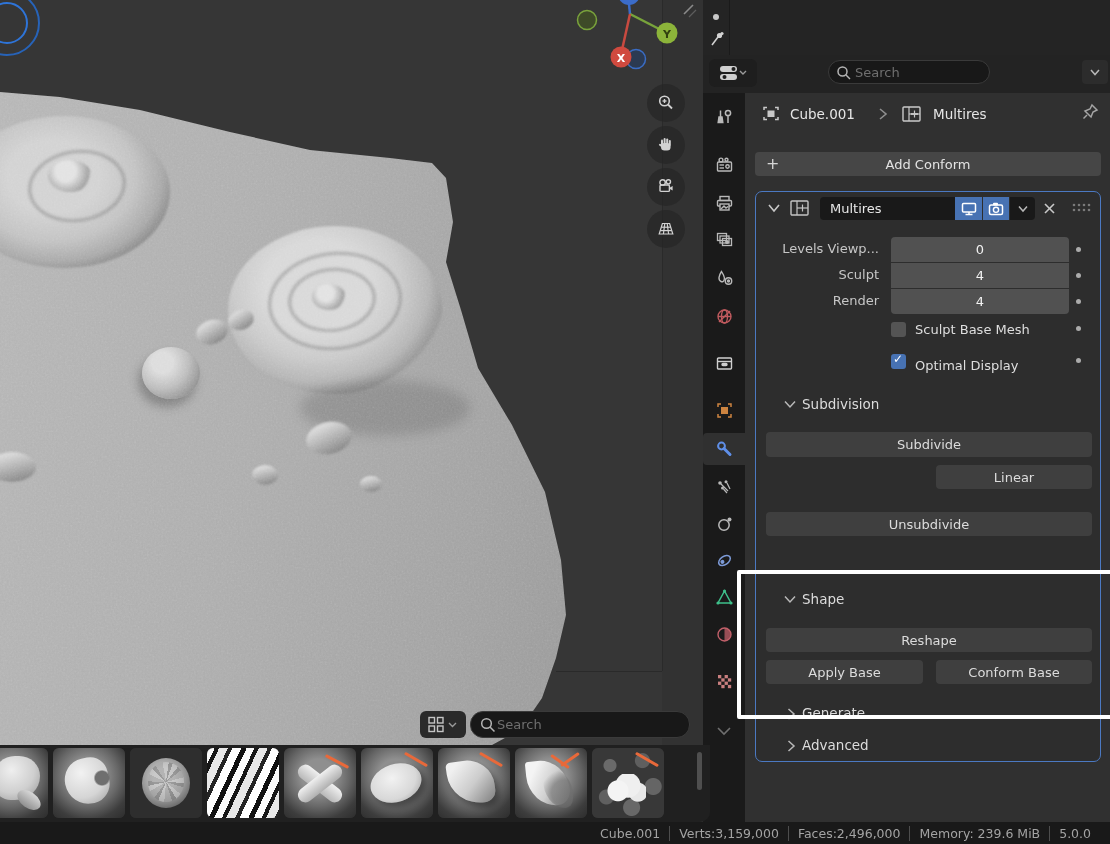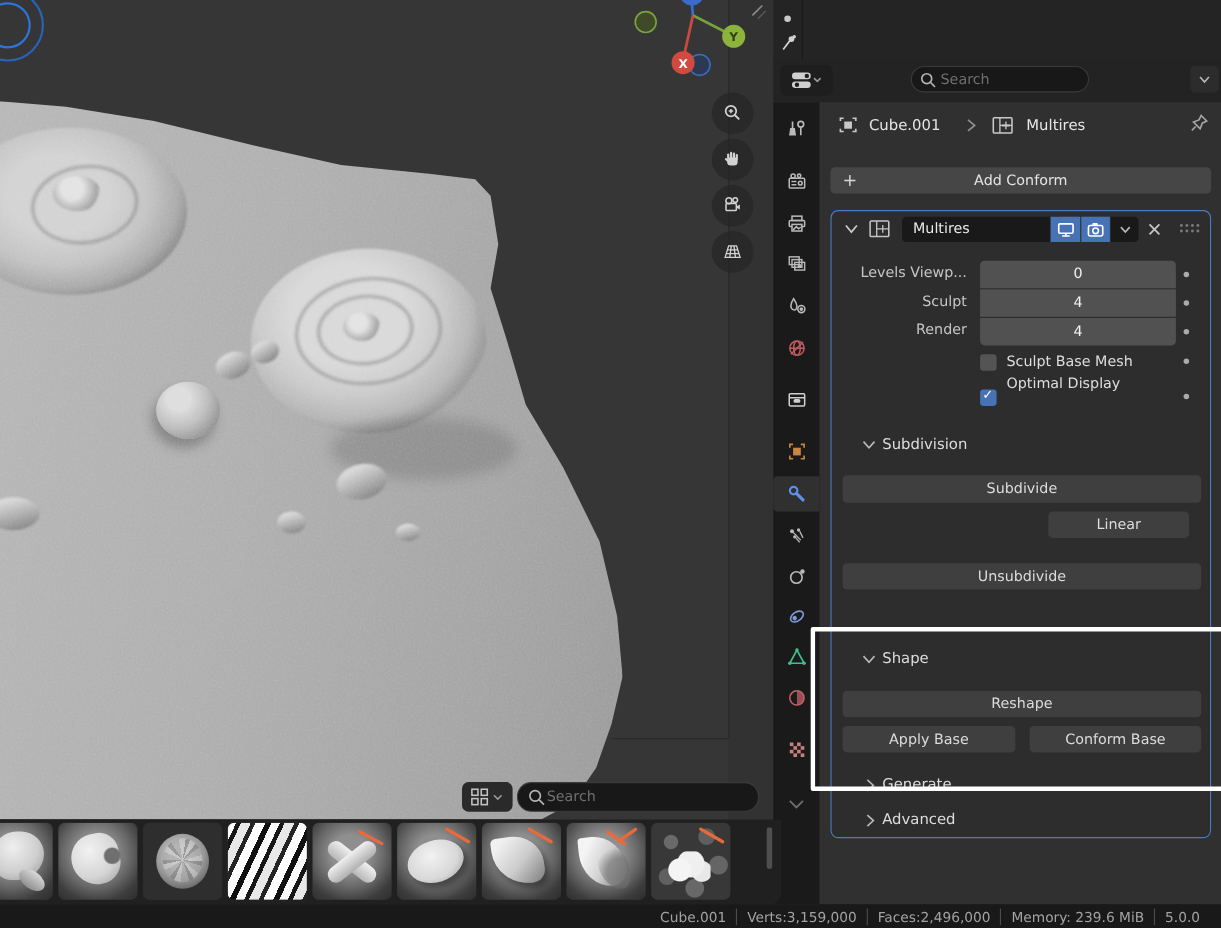--- a/index.html
+++ b/index.html
@@ -478,29 +478,29 @@
 
     <span class="flabel" style="top:101px;">Render</span>
     <div class="vfield" style="top:97px;border-radius:0 0 4px 4px;">4</div>
     <div class="dot" style="top:107px;"></div>
 
     <div class="chk" style="top:130px;"></div>
     <span class="chklabel" style="top:130px;">Sculpt Base Mesh</span>
     <div class="dot" style="top:134px;"></div>
 
     <div class="chk checked" style="top:162px;"></div>
-    <span class="chklabel" style="top:150px;">Optimal Display</span>
+    <span class="chklabel" style="top:166px;">Optimal Display</span>
     <div class="dot" style="top:166px;"></div>
 
     <svg class="pin" style="left:26px;top:206px;" width="16" height="13">
       <polyline points="3,3.5 8,9 13,3.5" fill="none" stroke="#b8b8b8" stroke-width="1.5"></polyline>
       </svg>
     <span class="sechead" style="top:204px;">Subdivision</span>
     <div class="btn" style="left:10px;top:240px;width:326px;">Subdivide</div>
-    <div class="btn" style="left:180px;top:273px;width:128px;height:24px;margin-left:17px;">Linear</div>
+    <div class="btn" style="left:180px;top:273px;width:156px;height:24px;">Linear</div>
     <div class="btn" style="left:10px;top:320px;width:326px;height:24px;">Unsubdivide</div>
 
     <svg class="pin" style="left:26px;top:401px;" width="16" height="13">
       <polyline points="3,3.5 8,9 13,3.5" fill="none" stroke="#b8b8b8" stroke-width="1.5"></polyline>
       </svg>
     <span class="sechead" style="top:399px;">Shape</span>
     <div class="btn" style="left:10px;top:436px;width:326px;height:24px;">Reshape</div>
     <div class="btn" style="left:10px;top:468px;width:157px;height:24px;">Apply Base</div>
     <div class="btn" style="left:180px;top:468px;width:156px;height:24px;">Conform Base</div>
 

